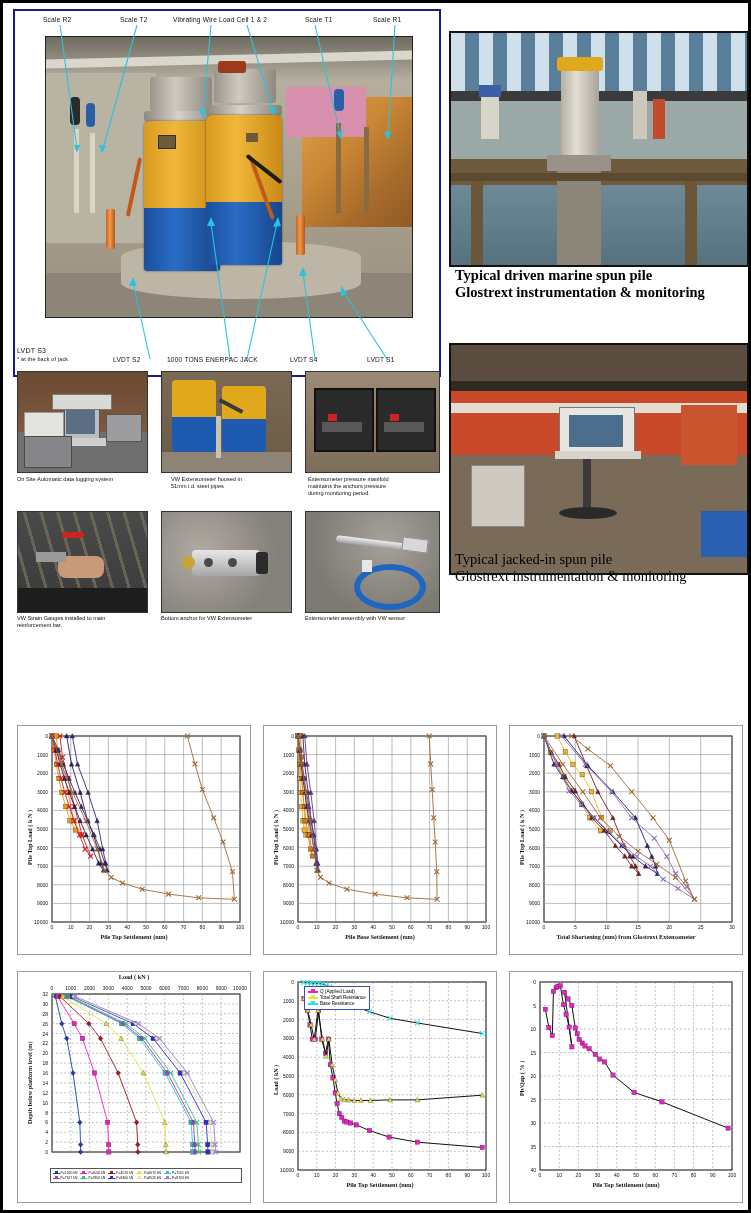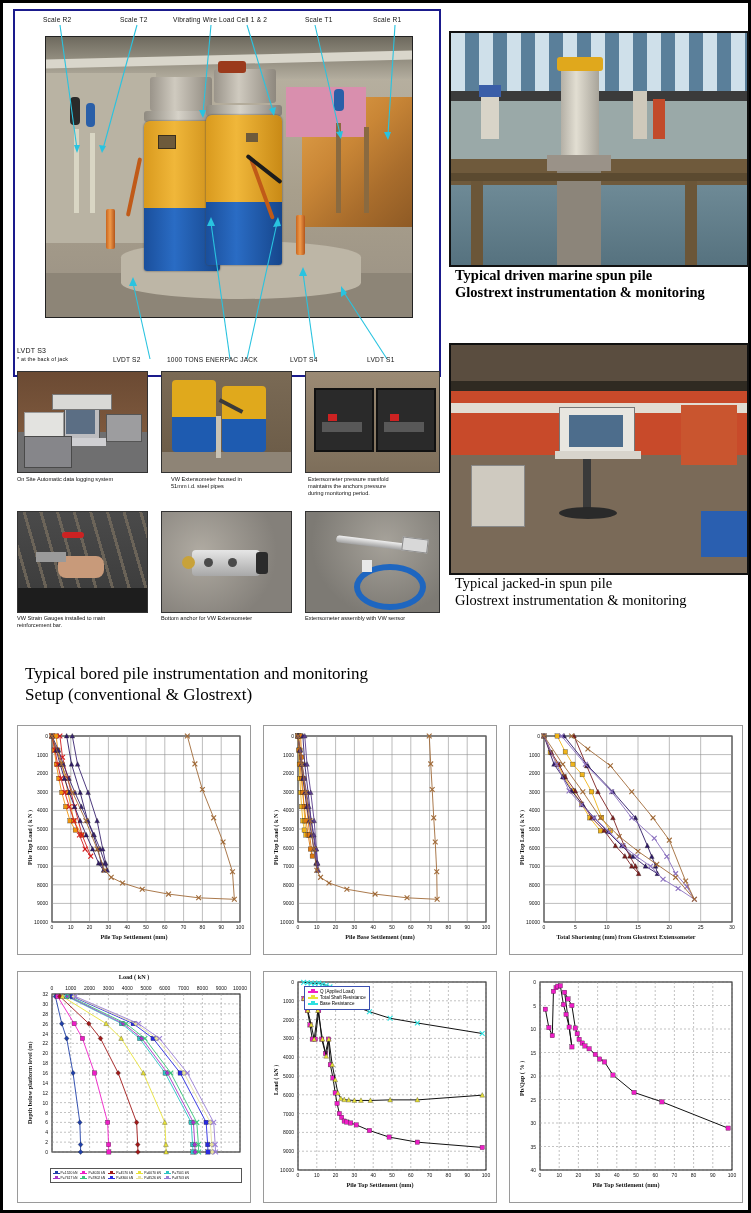--- a/index.html
+++ b/index.html
@@ -241,25 +241,23 @@
     <div style="position:absolute;left:0;top:58px;width:100%;height:10px;background:#e2dcd2;"></div>
     <div style="position:absolute;left:108px;top:62px;width:74px;height:46px;background:#e8e6e0;border:1px solid #777;"></div>
     <div style="position:absolute;left:118px;top:70px;width:54px;height:32px;background:#4d6d8c;"></div>
     <div style="position:absolute;left:104px;top:106px;width:86px;height:8px;background:#d8d4cc;"></div>
     <div style="position:absolute;left:132px;top:114px;width:8px;height:50px;background:#3a3a3a;"></div>
     <div style="position:absolute;left:108px;top:162px;width:58px;height:12px;background:#2a2a2a;border-radius:50%;"></div>
     <div style="position:absolute;left:20px;top:120px;width:52px;height:60px;background:#cfcac0;border:1px solid #888;"></div>
     <div style="position:absolute;left:230px;top:60px;width:56px;height:60px;background:#c9552f;"></div>
     <div style="position:absolute;left:250px;top:166px;width:46px;height:46px;background:#2a5fb0;"></div>
   </div>
-  <div class="rcap" style="left:452px;top:572px;width:292px;white-space:pre-line;">Typical jacked-in spun pile
+  <div class="rcap" style="left:452px;top:548px;width:292px;white-space:pre-line;">Typical jacked-in spun pile
 Glostrext instrumentation &amp; monitoring</div>
 
-  <div class="heading" style="left:22px;top:660px;width:480px;white-space:pre-line;">Typical bored pile instrumentation and monitoring
-Setup (conventional &amp; Glostrext)</div>
 
   <div class="chart" id="chart1" style="left:14px;top:722px;width:234px;height:230px;">
       <div class="inner">
         <svg width="232" height="228" class="series" style="position: absolute; left: 0px; top: 0px;">
           <rect x="34" y="10" width="188" height="186" fill="#fff" stroke="#000" stroke-width="1"></rect>
           <line x1="34" y1="10" x2="222" y2="10" stroke="#8e8e8e" stroke-width="0.6" stroke-dasharray=""></line>
           <line x1="34" y1="28.6" x2="222" y2="28.6" stroke="#8e8e8e" stroke-width="0.6" stroke-dasharray=""></line>
           <line x1="34" y1="47.2" x2="222" y2="47.2" stroke="#8e8e8e" stroke-width="0.6" stroke-dasharray=""></line>
           <line x1="34" y1="65.8" x2="222" y2="65.8" stroke="#8e8e8e" stroke-width="0.6" stroke-dasharray=""></line>
           <line x1="34" y1="84.4" x2="222" y2="84.4" stroke="#8e8e8e" stroke-width="0.6" stroke-dasharray=""></line>

